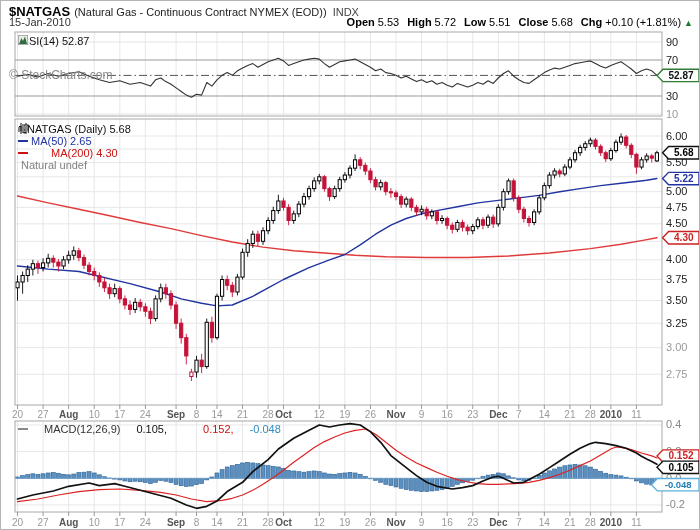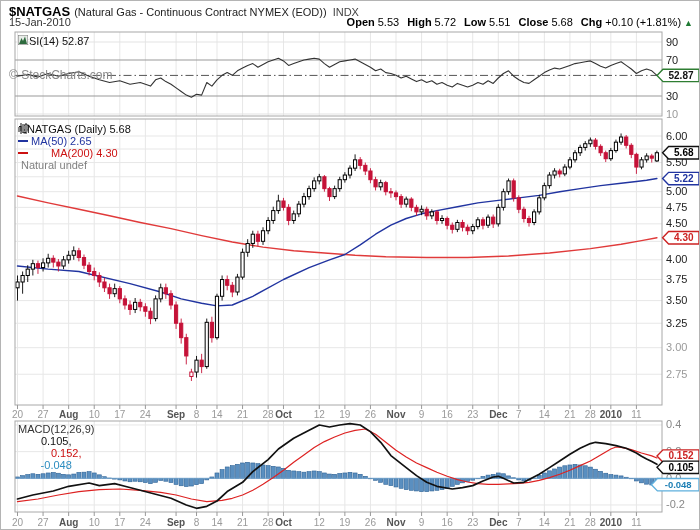--- a/index.html
+++ b/index.html
@@ -17,21 +17,21 @@
   .quote{font-size:11px;color:#000;padding-left:39px;}
   .quote .ql{font-weight:bold;margin-left:8px;}
   .quote .qv{margin-left:3px;}
   .arrow{color:#1f7a33;font-size:9px;margin-left:3px;}
   .leg{position:absolute;white-space:nowrap;font-size:11px;line-height:12px;}
   .leg .row{display:flex;align-items:center;height:12px;}
   .ic{display:inline-block;margin-right:3px;}
   .swatch{display:inline-block;width:10px;height:2px;margin-right:3px;}
   .c-navy{color:#2134a0;} .c-red{color:#cc1111;padding-left:20px;} .c-gray{color:#808080;}
   .c-blk{color:#111;} .c-lblue{color:#2b8cbf;}
-  .macdleg span{margin-right:16px;flex-direction:column;}
+  .macdleg span{margin-right:16px;}
 </style>
 </head>
 <body>
 
 <div class="stage">
   <svg id="chart-svg" width="700" height="530">
       <g>
         <line x1="16.5" y1="31" x2="16.5" y2="115" stroke="#e7e7e7" stroke-width="1"></line>
         <line x1="16.5" y1="118" x2="16.5" y2="404" stroke="#e7e7e7" stroke-width="1"></line>
         <line x1="16.5" y1="420" x2="16.5" y2="511" stroke="#e7e7e7" stroke-width="1"></line>

